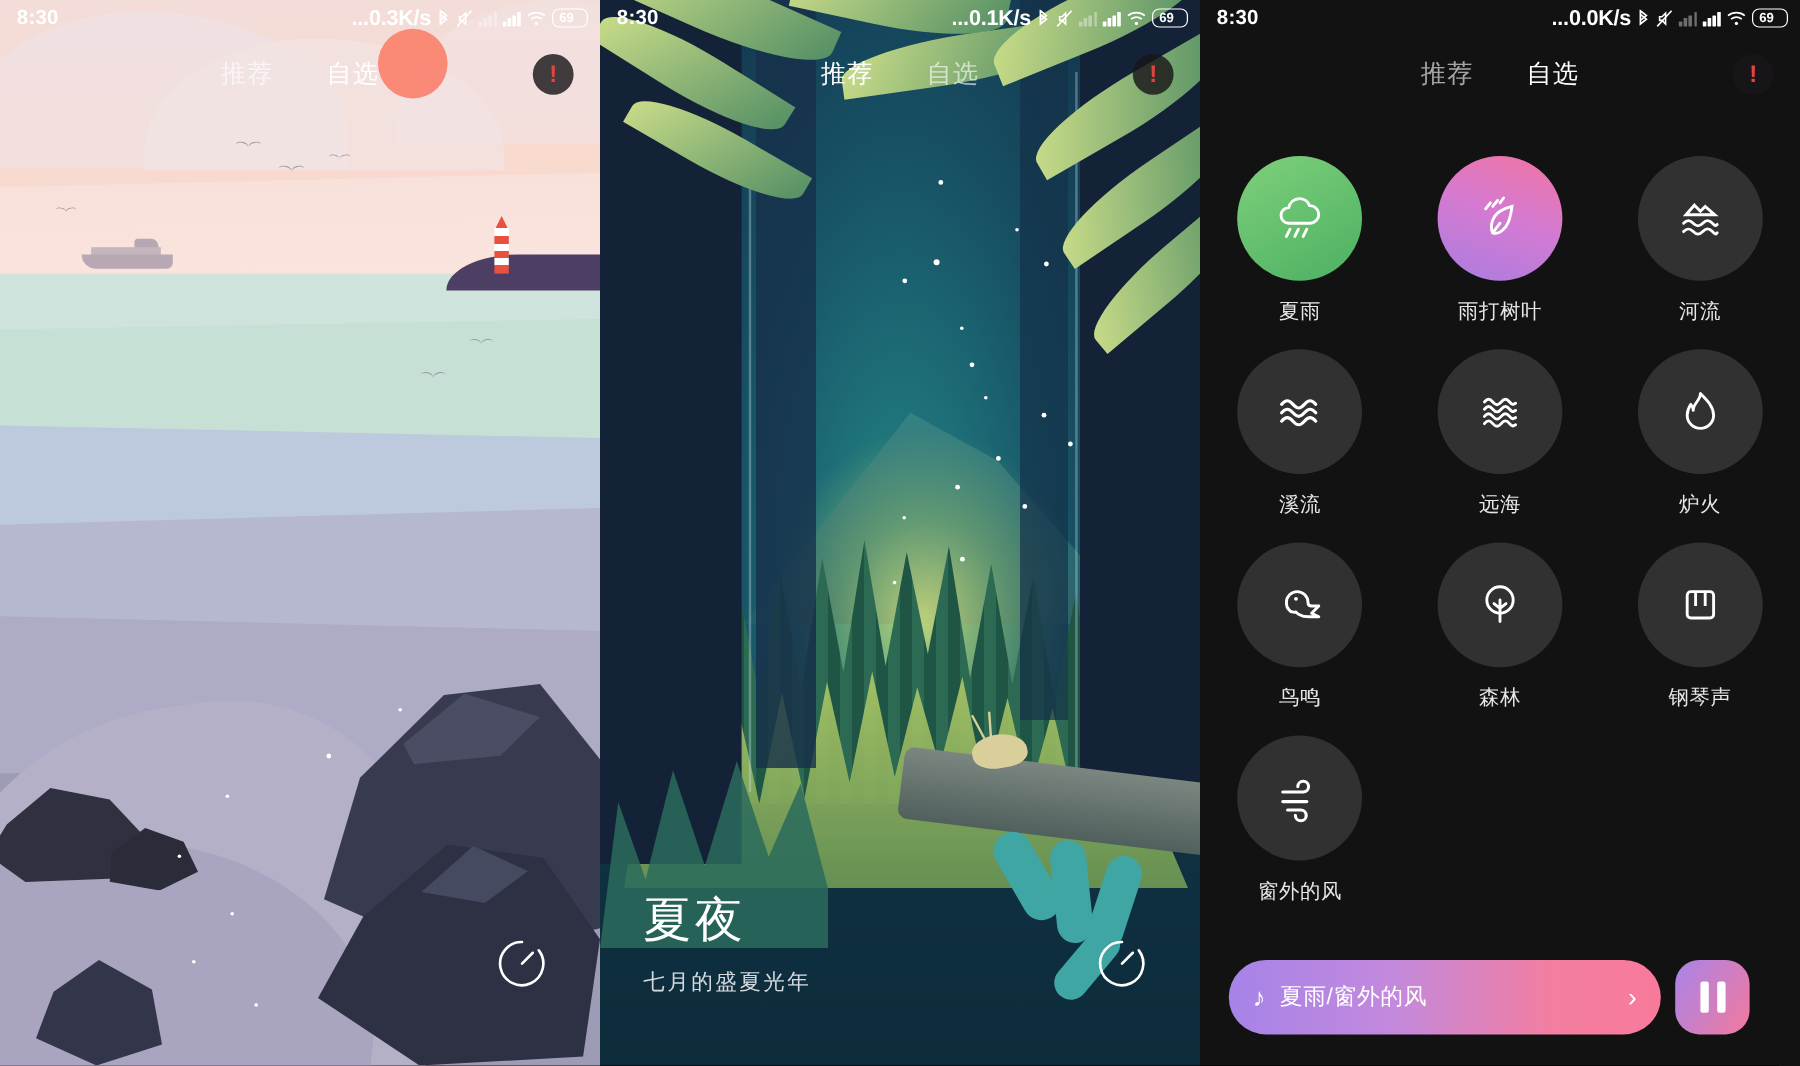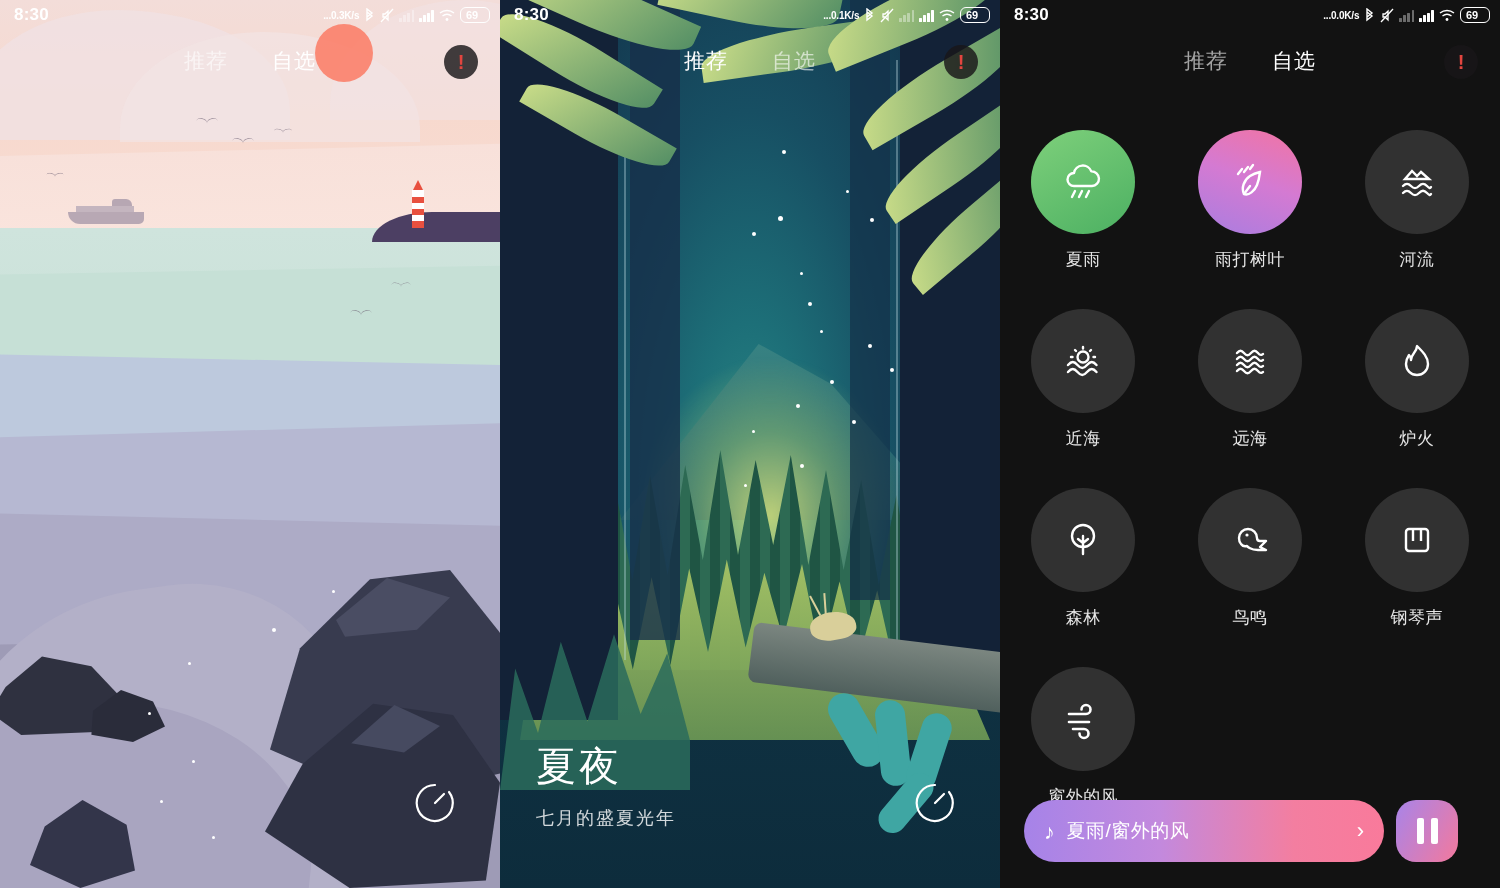--- a/index.html
+++ b/index.html
@@ -13,21 +13,21 @@
   .panel{ position:relative; width:500px; height:888px; overflow:hidden; }
 
   
   .statusbar{
     position:absolute; top:0; left:0; right:0; height:30px;
     display:flex; align-items:center; z-index:40;
     padding:0 10px 0 14px;
   }
   .sb-time{ font-size:17px; font-weight:bold; letter-spacing:.2px; }
   .sb-right{ margin-left:auto; display:flex; align-items:center; gap:5px; }
-  .sb-net{ font-size:10px; font-weight:bold; letter-spacing:-.2px; }
+  .sb-net{ font-size:18px; font-weight:bold; letter-spacing:-.2px; }
   .sb-ico{ display:inline-flex; align-items:center; }
   .batt{
     border:1.6px solid currentColor; border-radius:6px;
     padding:0 5px; font-size:11px; font-weight:bold; line-height:14px;
     min-width:30px; text-align:left;
   }
   .light .statusbar{ color:#ffffff; }
   .dark  .statusbar{ color:#ffffff; }
   .bars{ display:flex; align-items:flex-end; gap:1.5px; height:13px; }
   .bars i{ width:2.6px; background:currentColor; display:block; border-radius:.5px; }
@@ -172,21 +172,21 @@
   .pl3{ top:712px; left:414px; width:30px; height:80px; transform:rotate(18deg);}
   .pl4{ top:768px; left:392px; width:28px; height:70px; transform:rotate(40deg);}
   .bush{ position:absolute; top:600px; left:0px; width:190px; height:190px;
     background:#2a6b5c; clip-path:polygon(0 100%,8% 36%,20% 70%,32% 22%,
       46% 64%,60% 18%,74% 60%,88% 28%,100% 74%,100% 100%); opacity:.85;}
 
   
   .listp{ background:#121212; }
   .grid{
     position:absolute; top:130px; left:0; width:500px;
-    display:grid; grid-template-columns:repeat(3,1fr); row-gap:38px;
+    display:grid; grid-template-columns:repeat(3,1fr); row-gap:20px;
   }
   .cell{ display:flex; flex-direction:column; align-items:center; cursor:pointer; }
   .circ{
     width:104px; height:104px; border-radius:50%;
     background:#313131; display:flex; align-items:center; justify-content:center;
   }
   .circ.green{ background:linear-gradient(150deg,#7ed07b,#4cb062); }
   .circ.pink{ background:linear-gradient(200deg,#f274a2 0%,#d47ad2 48%,#a97de0 100%); }
   .cell-label{ margin-top:14px; font-size:17px; color:#e6e6e6; letter-spacing:.5px; }
   .circ svg{ width:48px; height:48px; }
@@ -499,32 +499,31 @@
         <div class="circ">
           <svg viewBox="0 0 48 48" fill="none" stroke="#fff" stroke-width="2.4" stroke-linecap="round">
             <path d="M12 21l7-8 5 5 4-4 8 7z"></path>
             <path d="M10 28c3-3 5-3 8 0s5 3 8 0 5-3 8 0 3 2 4 1"></path>
             <path d="M10 35c3-3 5-3 8 0s5 3 8 0 5-3 8 0 3 2 4 1"></path>
           </svg>
         </div>
         <div class="cell-label">河流</div>
       </div>
 
-
-      <div class="cell">
-        <div class="circ">
-          <svg viewBox="0 0 48 48" fill="none" stroke="#fff" stroke-width="2.4" stroke-linecap="round">
-            <circle cx="24" cy="20" r="5.5"></circle>
-            <path d="M24 10v1.5M16 13l1 1M32 13l-1 1M12 20h1.5M34.5 20H36"></path>
-            <path d="M9 28c3.5-4 6-4 9.5 0s6 4 9.5 0 6-4 9.5 0"></path>
-            <path d="M9 35c3.5-4 6-4 9.5 0s6 4 9.5 0 6-4 9.5 0"></path>
-          </svg>
-        </div>
-        <div class="cell-label">近海</div>
-      </div>
+      <div class="cell">
+        <div class="circ">
+          <svg viewBox="0 0 48 48" fill="none" stroke="#fff" stroke-width="2.6" stroke-linecap="round">
+            <path d="M9 18c3.5-4 6-4 9.5 0s6 4 9.5 0 6-4 9.5 0"></path>
+            <path d="M9 25c3.5-4 6-4 9.5 0s6 4 9.5 0 6-4 9.5 0"></path>
+            <path d="M9 32c3.5-4 6-4 9.5 0s6 4 9.5 0 6-4 9.5 0"></path>
+          </svg>
+        </div>
+        <div class="cell-label">溪流</div>
+      </div>
+
 
       <div class="cell">
         <div class="circ">
           <svg viewBox="0 0 48 48" fill="none" stroke="#fff" stroke-width="2.4" stroke-linecap="round">
             <path d="M11 16c2.6-3 4.4-3 7 0s4.4 3 7 0 4.4-3 7 0 3 2 5 1"></path>
             <path d="M11 22c2.6-3 4.4-3 7 0s4.4 3 7 0 4.4-3 7 0 3 2 5 1"></path>
             <path d="M11 28c2.6-3 4.4-3 7 0s4.4 3 7 0 4.4-3 7 0 3 2 5 1"></path>
             <path d="M11 34c2.6-3 4.4-3 7 0s4.4 3 7 0 4.4-3 7 0 3 2 5 1"></path>
           </svg>
         </div>
@@ -535,36 +534,36 @@
         <div class="circ">
           <svg viewBox="0 0 48 48" fill="none" stroke="#fff" stroke-width="2.4" stroke-linecap="round" stroke-linejoin="round">
             <path d="M24 9c0 6-6 8-6 14 0-3-2-5-2-5-2 3-3 6-3 9a11 11 0 0022 0c0-7-5-12-11-18z"></path>
           </svg>
         </div>
         <div class="cell-label">炉火</div>
       </div>
 
       <div class="cell">
         <div class="circ">
+          <svg viewBox="0 0 48 48" fill="none" stroke="#fff" stroke-width="2.4" stroke-linecap="round" stroke-linejoin="round">
+            <path d="M13 22a9 9 0 0118 0c0 2 1 3 3 3h6l-6 6 6 3h-8c-8 0-11-4-11-4s-4 1-6-2c-2-2-2-4-2-6z"></path>
+            <circle cx="21" cy="19" r="1.6" fill="#fff" stroke="none"></circle>
+          </svg>
+        </div>
+        <div class="cell-label">鸟鸣</div>
+      </div>
+
+      <div class="cell">
+        <div class="circ">
           <svg viewBox="0 0 48 48" fill="none" stroke="#fff" stroke-width="2.4" stroke-linecap="round">
             <circle cx="24" cy="20" r="11"></circle>
             <path d="M24 20v18M24 27l-5-4M24 27l5-4"></path>
           </svg>
         </div>
         <div class="cell-label">森林</div>
-      </div>
-
-      <div class="cell">
-        <div class="circ">
-          <svg viewBox="0 0 48 48" fill="none" stroke="#fff" stroke-width="2.4" stroke-linecap="round" stroke-linejoin="round">
-            <path d="M13 22a9 9 0 0118 0c0 2 1 3 3 3h6l-6 6 6 3h-8c-8 0-11-4-11-4s-4 1-6-2c-2-2-2-4-2-6z"></path>
-            <circle cx="21" cy="19" r="1.6" fill="#fff" stroke="none"></circle>
-          </svg>
-        </div>
-        <div class="cell-label">鸟鸣</div>
       </div>
 
 
       <div class="cell">
         <div class="circ">
           <svg viewBox="0 0 48 48" fill="none" stroke="#fff" stroke-width="2.4" stroke-linejoin="round">
             <rect x="13" y="13" width="22" height="22" rx="3"></rect>
             <path d="M20 13v12M28 13v12"></path>
           </svg>
         </div>

